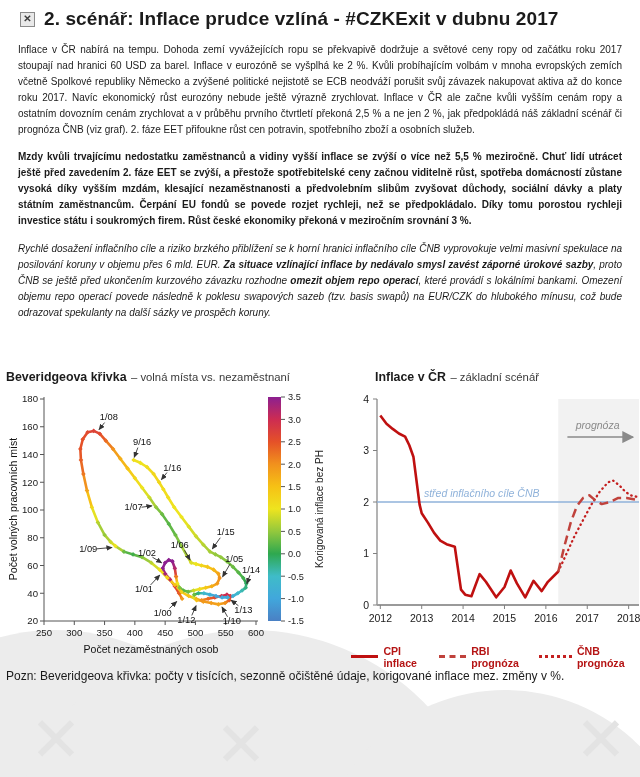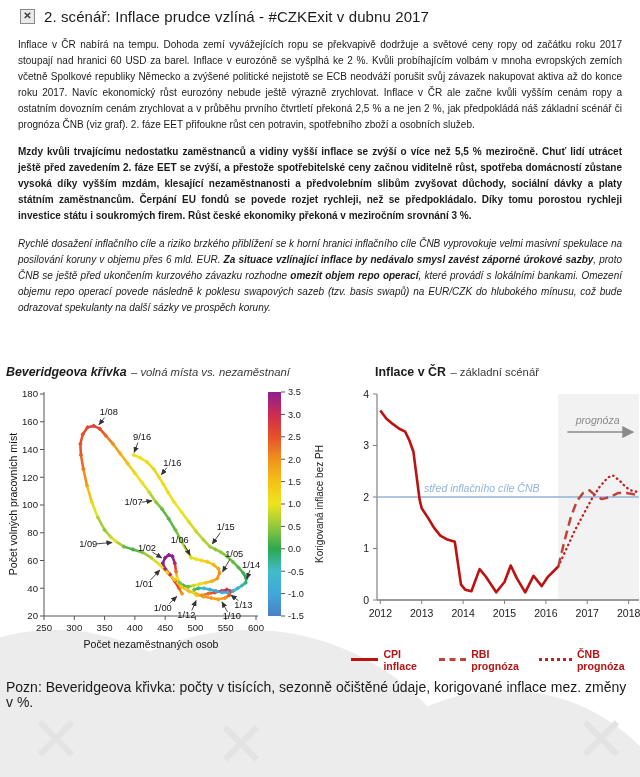--- a/index.html
+++ b/index.html
@@ -5,40 +5,40 @@
   html,body{margin:0;padding:0;}
   body{width:640px;height:777px;position:relative;overflow:hidden;background:#fff;
        font-family:"Liberation Sans",sans-serif;color:#1b1b1b;}
   .wm{position:absolute;background:#ececec;border-radius:50%;z-index:0;}
   .wx{position:absolute;color:#e3e3e3;font-size:62px;font-weight:bold;z-index:0;
       font-family:"DejaVu Sans",sans-serif;}
   .content{position:relative;z-index:1;padding:6px 6px 0 6px;}
   .title-row{display:flex;align-items:center;gap:9px;margin:2px 0 0 14px;}
   .chk{width:13px;height:13px;border:1px solid #8a8a8a;background:#e9e9e9;color:#3c3c3c;
        font-size:10px;line-height:12px;text-align:center;font-weight:bold;flex:0 0 auto;}
-  .doc-title{font-size:15px;font-weight:normal;letter-spacing:.1px;}
+  .doc-title{font-size:19px;font-weight:bold;letter-spacing:.1px;}
   p.body{font-size:10px;line-height:15.9px;text-align:justify;margin:12px;}
   .p1{margin-top:12px;}.p2{margin-top:13px;font-weight:bold;}.p3{margin-top:13px;font-style:italic;}
   .sec-titles{display:flex;margin-top:46px;}
-  .sec-left{width:330px;font-style:italic;}
+  .sec-left{width:330px;}
   .sec-right{flex:1;padding-left:39px;}
   .sec-bold{font-size:12.4px;font-weight:bold;}
   .sec-rest{font-size:11.3px;color:#3a3a3a;}
   .charts{display:flex;margin-top:4px;}
   .chart-left{width:345px;}
   .chart-right{width:289px;}
   svg text{font-family:"Liberation Sans",sans-serif;}
   .legend{display:flex;justify-content:center;gap:9px;font-size:10.6px;color:#b51414;
-          margin-top:20px;align-items:flex-start;font-weight:bold;}
+          margin-top:12px;align-items:flex-start;font-weight:bold;}
   .leg-item{display:flex;align-items:center;gap:5px;}
   .sw{display:inline-block;height:0;}
   .sw-solid{width:32px;border-top:3px solid #bf1010;}
   .sw-dot{width:38px;border-top:3px dotted #c42020;}
   .sw-dash{width:32px;border-top:3px dashed #c0423c;}
-  .footer{margin-top:8px;font-size:14px;line-height:15px;color:#1a1a1a;}
+  .footer{margin-top:0;font-size:12px;line-height:15px;color:#1a1a1a;}
 </style>
 </head>
 <body>
 
 <div class="wm" style="left:-160px;top:630px;width:430px;height:430px;"></div>
 <div class="wm" style="left:5px;top:630px;width:490px;height:490px;"></div>
 <div class="wm" style="left:315px;top:690px;width:380px;height:380px;"></div>
 <div class="wx" style="left:30px;top:703px;">✕</div>
 <div class="wx" style="left:215px;top:708px;">✕</div>
 <div class="wx" style="left:575px;top:703px;">✕</div>

